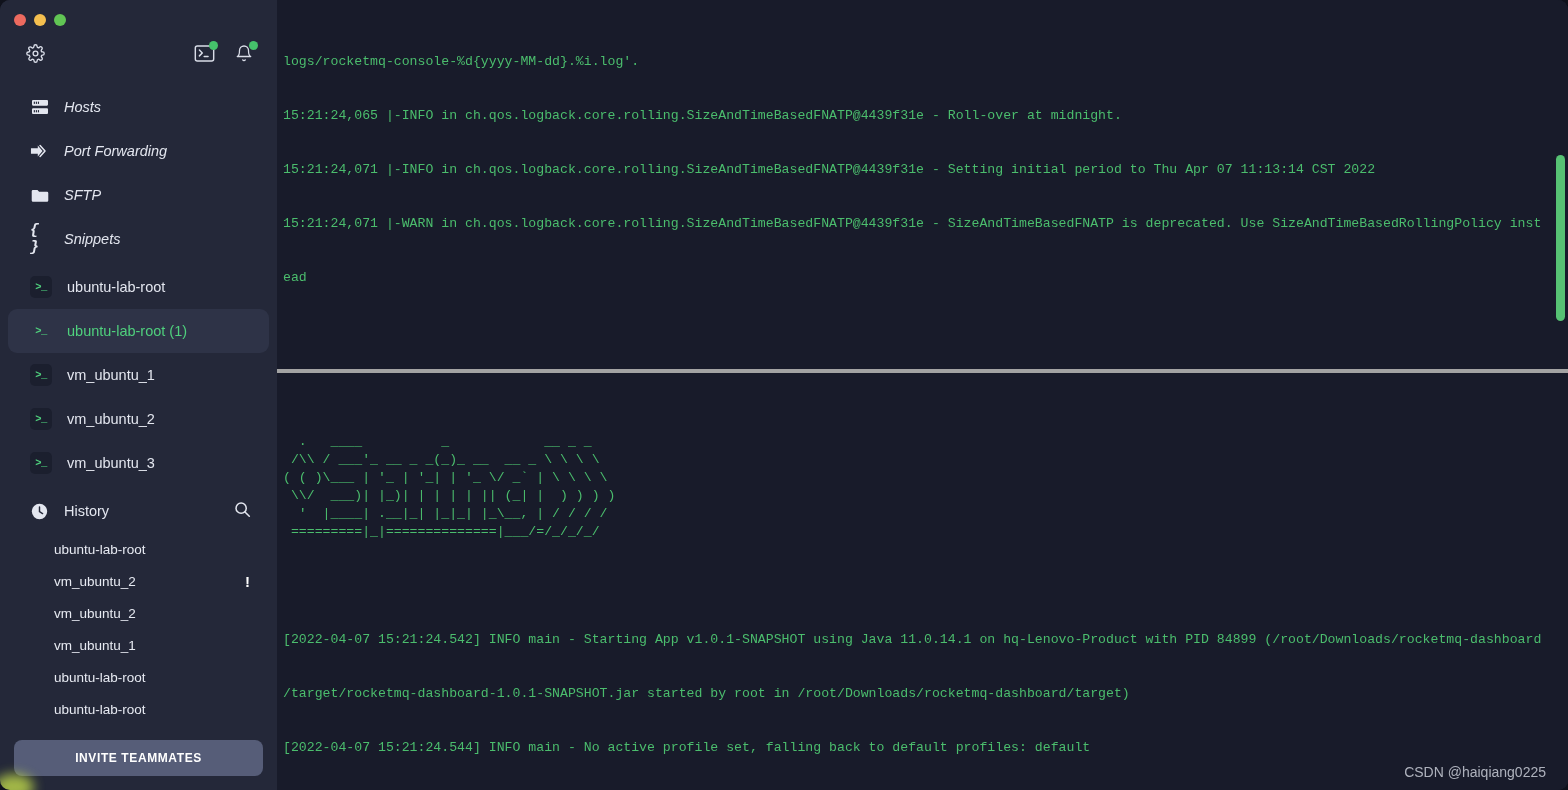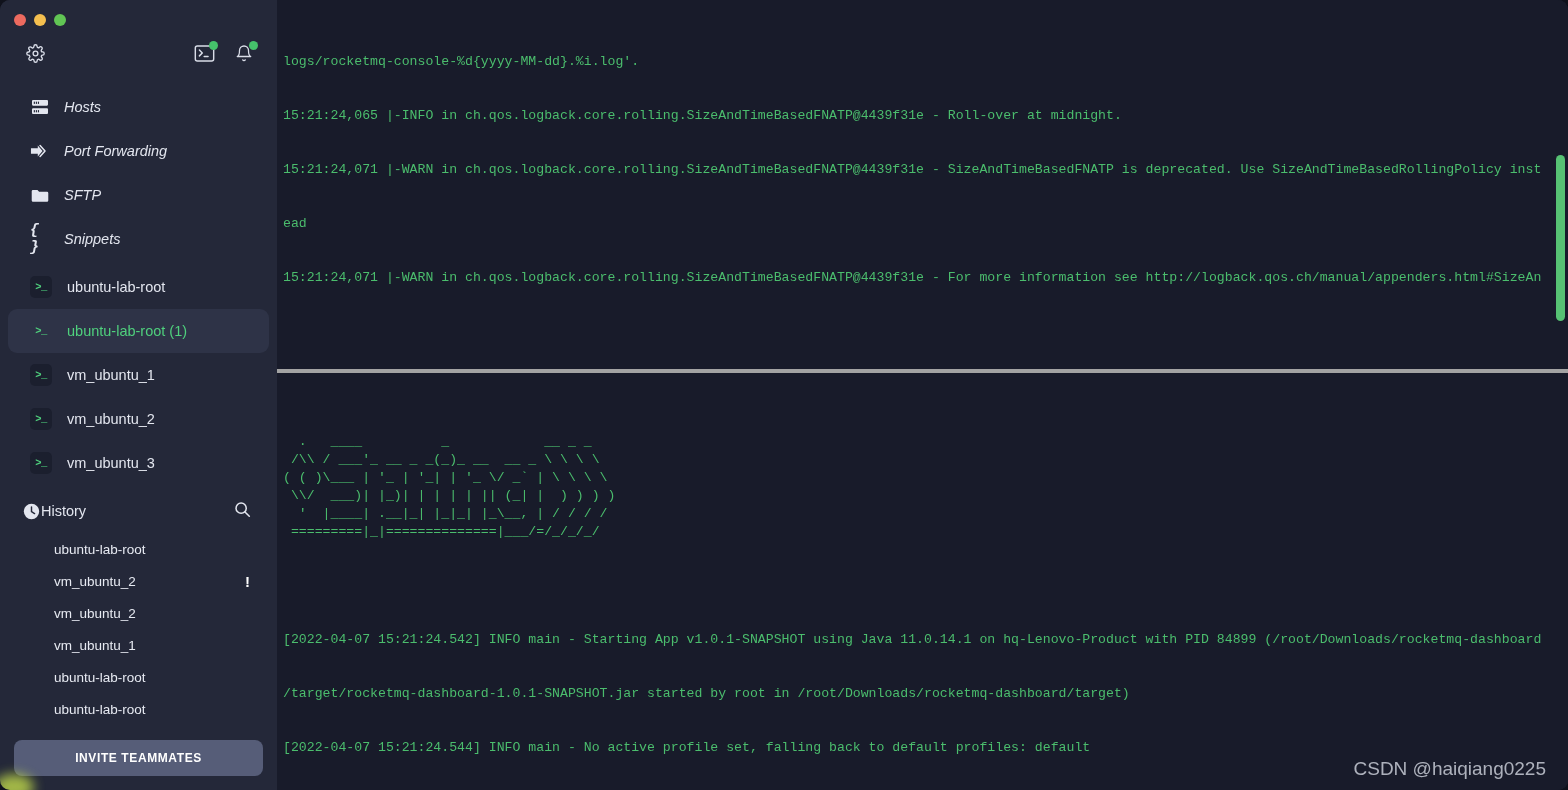--- a/index.html
+++ b/index.html
@@ -75,21 +75,21 @@
     background: #1b1f2e; border-radius: 5px;
     display: flex; align-items: center; justify-content: center;
     color: #4fd07d; font-size: 10.5px;
     font-family: "Liberation Mono", monospace; font-weight: bold;
     letter-spacing: -0.5px;
   }
   .session-item.active .term-chip { background: transparent; }
 
   .history-head {
     height: 44px; display: flex; align-items: center;
-    padding-left: 22px; padding-right: 26px; 
+    padding-left: 30px; padding-right: 26px; gap: 15px;
     color: #e3e6ef; font-size: 14.5px; margin-top: 4px;
   }
   .history-head .spacer { flex: 1; }
   .hist-item {
     height: 32px; display: flex; align-items: center;
     padding-left: 54px; padding-right: 27px;
     color: #e7eaf2; font-size: 13.5px;
   }
   .hist-item .spacer { flex: 1; }
   .hist-warn { color: #ffffff; font-weight: bold; font-size: 15px; }
@@ -144,21 +144,21 @@
   .gap { display: block; height: 18px; }
 
   #term-scrollbar {
     position: absolute; right: 3px; top: 155px;
     width: 9px; height: 166px;
     background: #56c273; border-radius: 5px;
   }
 
   #watermark {
     position: absolute; right: 22px; bottom: 10px;
-    color: #c8ccd6; font-size: 19px;
+    color: #c8ccd6; font-size: 14px;
     font-family: "Liberation Sans", sans-serif;
     opacity: .85; pointer-events: none;
   }
 </style>
 </head>
 <body>
 
 <div id="app">
 
   <div id="sidebar">
@@ -320,20 +320,21 @@
     </div>
 
     <div class="corner-glow"></div>
   </div>
 
   <div id="terminals">
 
     <div class="pane" id="pane-top">
       <span class="ln">logs/rocketmq-console-%d{yyyy-MM-dd}.%i.log'.</span>
       <span class="ln">15:21:24,065 |-INFO in ch.qos.logback.core.rolling.SizeAndTimeBasedFNATP@4439f31e - Roll-over at midnight.</span>
+      <span class="ln">15:21:24,071 |-INFO in ch.qos.logback.core.rolling.SizeAndTimeBasedFNATP@4439f31e - Setting initial period to Thu Apr 07 11:13:14 CST 2022</span>
       <span class="ln">15:21:24,071 |-WARN in ch.qos.logback.core.rolling.SizeAndTimeBasedFNATP@4439f31e - SizeAndTimeBasedFNATP is deprecated. Use SizeAndTimeBasedRollingPolicy inst</span>
       <span class="ln">ead</span>
       <span class="ln">15:21:24,071 |-WARN in ch.qos.logback.core.rolling.SizeAndTimeBasedFNATP@4439f31e - For more information see http://logback.qos.ch/manual/appenders.html#SizeAn</span>
       
       
       
       
       
       
       

